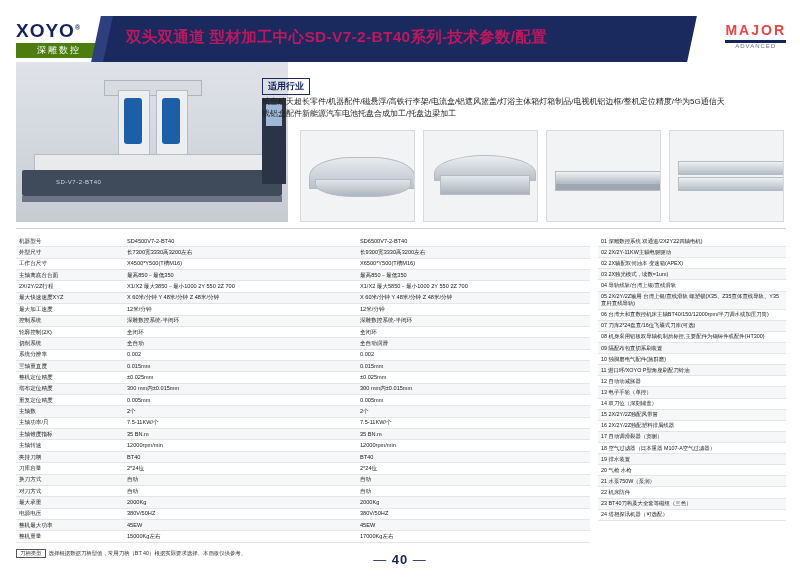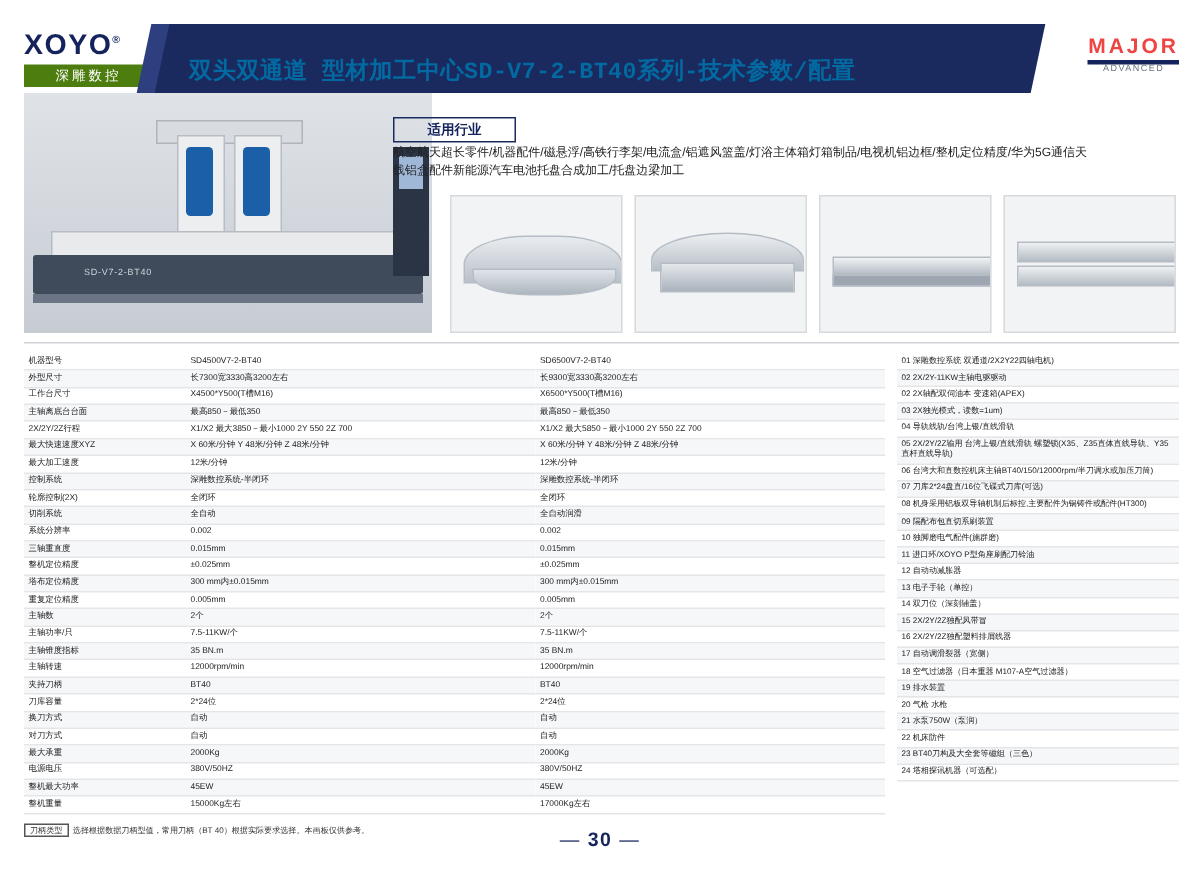--- a/index.html
+++ b/index.html
@@ -4,34 +4,34 @@
 <style>
   html,body{margin:0;padding:0;background:#c9c9c9;}
   body{font-family:"Liberation Sans","DejaVu Sans",sans-serif;}
   .page{position:relative;width:800px;height:588px;background:#ffffff;overflow:hidden;}
   
   .header{position:absolute;left:0;top:8px;width:800px;height:54px;background:#ffffff;}
   .hdr-band{position:absolute;left:108px;top:8px;width:584px;height:46px;background:#1b2a5e;
             transform:skewX(-12deg);}
   .hdr-band2{position:absolute;left:96px;top:8px;width:30px;height:46px;background:#2e3f7f;
             transform:skewX(-12deg);}
-  .hdr-title{position:absolute;left:126px;top:29px;width:520px;color:#0369a1;font-size:15.5px;
-             font-weight:bold;letter-spacing:.3px;white-space:nowrap;font-family:Liberation Mono, monospace;}
+  .hdr-title{position:absolute;left:126px;top:19px;width:520px;color:#be185d;font-size:15.5px;
+             font-weight:bold;letter-spacing:.3px;white-space:nowrap;}
   .logo{position:absolute;left:16px;top:12px;width:86px;height:40px;}
   .logo .l1{font-size:19px;font-weight:bold;color:#14235c;letter-spacing:1px;}
   .logo .l2{margin-top:1px;background:#4d7c0f;color:#fff;font-size:9px;text-align:center;
             padding:1px 0;letter-spacing:2px;}
   .logo .reg{font-size:7px;vertical-align:super;}
   .major{position:absolute;right:14px;top:14px;text-align:center;}
   .major .m1{font-size:14px;font-weight:bold;color:#ef4444;letter-spacing:2px;}
   .major .m2{font-size:6px;color:#5a6punct;color:#6b7280;letter-spacing:1px;}
   .major .bar{height:3px;background:#14235c;margin-top:2px;}
   
   .ind-wrap{position:absolute;left:262px;top:78px;width:520px;}
-  .ind-tag{display:inline-block;border:1px solid #1b2a5e;padding:1px 22px;font-size:9px;
+  .ind-tag{display:inline-block;border:1px solid #1b2a5e;padding:1px 5px;font-size:9px;
            color:#14235c;font-weight:bold;vertical-align:top;margin-right:4px;}
   .ind-text{display:inline-block;width:468px;font-size:8px;color:#222;line-height:1.5;}
   
   .photo{position:absolute;left:16px;top:62px;width:272px;height:160px;
          background:linear-gradient(#dfe3e8,#c7ccd3);}
   .photo .base{position:absolute;left:6px;top:108px;width:260px;height:26px;background:#3f4a5a;
         border-radius:2px;}
   .photo .bed{position:absolute;left:18px;top:92px;width:238px;height:20px;background:#e8eaec;
         border:1px solid #b7bcc3;}
   .photo .col{position:absolute;top:28px;width:30px;height:70px;background:#eceef0;
@@ -372,17 +372,17 @@
           </tr>
         </tbody>
     </table>
   </div>
 
   <div class="note">
     <span class="tag">刀柄类型</span><span>选择根据数据刀柄型值，常用刀柄（BT 40）根据实际要求选择。本画板仅供参考。</span>
   </div>
   <div class="pageno">
     <span class="dash">—</span>
-    <span>30</span>
+    <span>40</span>
     <span class="dash">—</span>
   </div>
 
 </div>
 
 </body></html>

